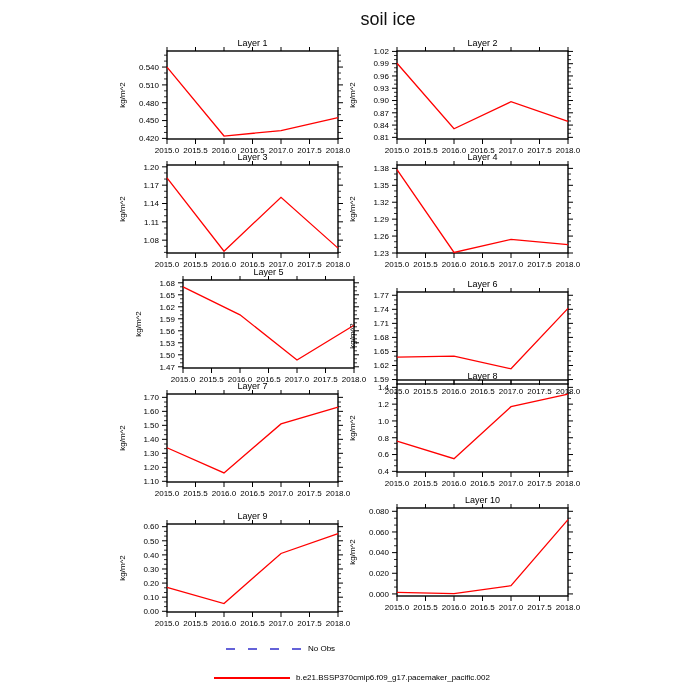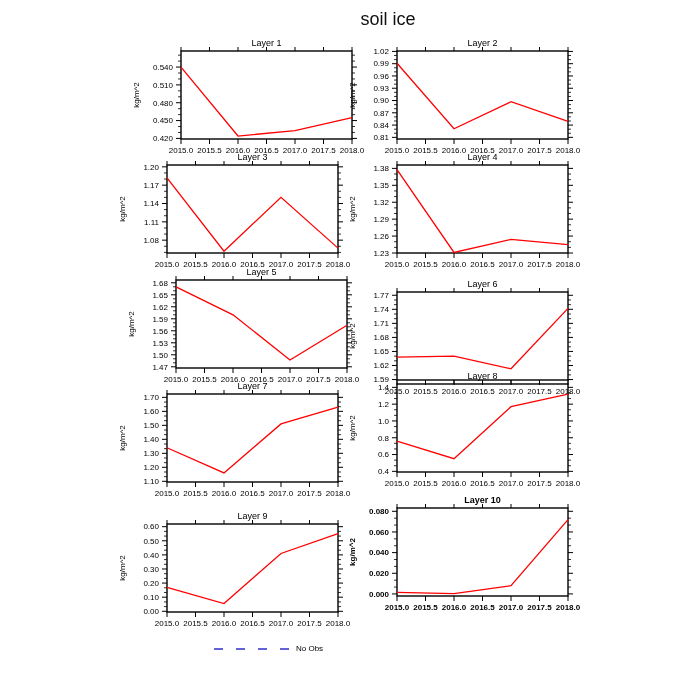--- a/index.html
+++ b/index.html
@@ -13,21 +13,21 @@
   .legend-swatch{width:76px;height:2px;flex:0 0 auto;}
   .legend-label{font-size:8px;margin-left:6px;white-space:nowrap;color:#000;}
 </style>
 </head>
 <body>
 
 <div class="canvas">
   <div class="page-title">soil ice</div>
 
   <div id="charts">
-      <div class="chart" style="left: 109px; top: 35px;"><svg width="260" height="122">
+      <div class="chart" style="left: 95px; top: 35px;"><svg width="260" height="122">
           <rect x="72" y="16" width="171" height="88" fill="none" stroke="#000000" stroke-width="1.4"></rect>
           <text x="157.5" y="11" text-anchor="middle" font-size="9">Layer 1</text>
           <g stroke="#000000" stroke-width="1">
             <line x1="72" y1="104" x2="72" y2="109"></line>
             <line x1="72" y1="16" x2="72" y2="12"></line>
             <line x1="100.5" y1="104" x2="100.5" y2="109"></line>
             <line x1="100.5" y1="16" x2="100.5" y2="12"></line>
             <line x1="129" y1="104" x2="129" y2="109"></line>
             <line x1="129" y1="16" x2="129" y2="12"></line>
             <line x1="157.5" y1="104" x2="157.5" y2="109"></line>
@@ -305,21 +305,21 @@
             <line x1="69" y1="41.94871794871786" x2="72" y2="41.94871794871786"></line>
             <line x1="243" y1="41.94871794871786" x2="246" y2="41.94871794871786"></line>
             <line x1="69" y1="30.666666666666572" x2="72" y2="30.666666666666572"></line>
             <line x1="243" y1="30.666666666666572" x2="246" y2="30.666666666666572"></line>
             <line x1="69" y1="25.02564102564091" x2="72" y2="25.02564102564091"></line>
             <line x1="243" y1="25.02564102564091" x2="246" y2="25.02564102564091"></line>
           </g>
           <polyline points="72,20.51282051282051 129,103.43589743589737 186,90.46153846153844 243,95.53846153846146" fill="none" stroke="#ff0000" stroke-width="1.3"></polyline>
           <text x="30" y="60" text-anchor="middle" font-size="8" transform="rotate(-90 30 60)">kg/m^2</text>
         </svg></div>
-      <div class="chart" style="left: 104px; top: 264px;"><svg width="260" height="122">
+      <div class="chart" style="left: 111px; top: 264px;"><svg width="260" height="122">
           <rect x="72" y="16" width="171" height="88" fill="none" stroke="#000000" stroke-width="1.4"></rect>
           <text x="157.5" y="11" text-anchor="middle" font-size="9">Layer 5</text>
           <g stroke="#000000" stroke-width="1">
             <line x1="72" y1="104" x2="72" y2="109"></line>
             <line x1="72" y1="16" x2="72" y2="12"></line>
             <line x1="100.5" y1="104" x2="100.5" y2="109"></line>
             <line x1="100.5" y1="16" x2="100.5" y2="12"></line>
             <line x1="129" y1="104" x2="129" y2="109"></line>
             <line x1="129" y1="16" x2="129" y2="12"></line>
             <line x1="157.5" y1="104" x2="157.5" y2="109"></line>
@@ -695,21 +695,21 @@
             <line x1="69" y1="37.48290598290599" x2="72" y2="37.48290598290599"></line>
             <line x1="243" y1="37.48290598290599" x2="246" y2="37.48290598290599"></line>
             <line x1="69" y1="28.08119658119658" x2="72" y2="28.08119658119658"></line>
             <line x1="243" y1="28.08119658119658" x2="246" y2="28.08119658119658"></line>
             <line x1="69" y1="23.380341880341888" x2="72" y2="23.380341880341888"></line>
             <line x1="243" y1="23.380341880341888" x2="246" y2="23.380341880341888"></line>
           </g>
           <polyline points="72,79.32051282051282 129,95.53846153846155 186,45.47435897435898 243,25.730769230769226" fill="none" stroke="#ff0000" stroke-width="1.3"></polyline>
           <text x="30" y="60" text-anchor="middle" font-size="8" transform="rotate(-90 30 60)">kg/m^2</text>
         </svg></div>
-      <div class="chart" style="left: 325px; top: 492px; font-weight: bold;"><svg width="260" height="122">
+      <div class="chart" style="left: 325px; top: 492px;"><svg width="260" height="122">
           <rect x="72" y="16" width="171" height="88" fill="none" stroke="#000000" stroke-width="1.4"></rect>
           <text x="157.5" y="11" text-anchor="middle" font-size="9">Layer 10</text>
           <g stroke="#000000" stroke-width="1">
             <line x1="72" y1="104" x2="72" y2="109"></line>
             <line x1="72" y1="16" x2="72" y2="12"></line>
             <line x1="100.5" y1="104" x2="100.5" y2="109"></line>
             <line x1="100.5" y1="16" x2="100.5" y2="12"></line>
             <line x1="129" y1="104" x2="129" y2="109"></line>
             <line x1="129" y1="16" x2="129" y2="12"></line>
             <line x1="157.5" y1="104" x2="157.5" y2="109"></line>
@@ -761,17 +761,21 @@
             <line x1="69" y1="33.076682316118934" x2="72" y2="33.076682316118934"></line>
             <line x1="243" y1="33.076682316118934" x2="246" y2="33.076682316118934"></line>
             <line x1="69" y1="26.190923317683882" x2="72" y2="26.190923317683882"></line>
             <line x1="243" y1="26.190923317683882" x2="246" y2="26.190923317683882"></line>
           </g>
           <polyline points="72,100.28169014084507 129,101.6244131455399 186,93.67136150234742 243,27.568075117370896" fill="none" stroke="#ff0000" stroke-width="1.3"></polyline>
           <text x="30" y="60" text-anchor="middle" font-size="8" transform="rotate(-90 30 60)">kg/m^2</text>
         </svg></div>
     </div>
 
-  <div class="legend-row" style="left:214px;top:644px;">
+  <div class="legend-row" style="left:226px;top:644px;">
     <div class="legend-swatch" style="background: repeating-linear-gradient(90deg, rgb(100, 98, 216) 0px, rgb(100, 98, 216) 9px, transparent 9px, transparent 22px);"></div>
     <div class="legend-label">No Obs</div>
+  </div>
+  <div class="legend-row" style="left:214px;top:673px;">
+    <div class="legend-swatch" style="background: rgb(255, 0, 0);"></div>
+    <div class="legend-label">b.e21.BSSP370cmip6.f09_g17.pacemaker_pacific.002</div>
   </div>
 </div>
 
 </body></html>

